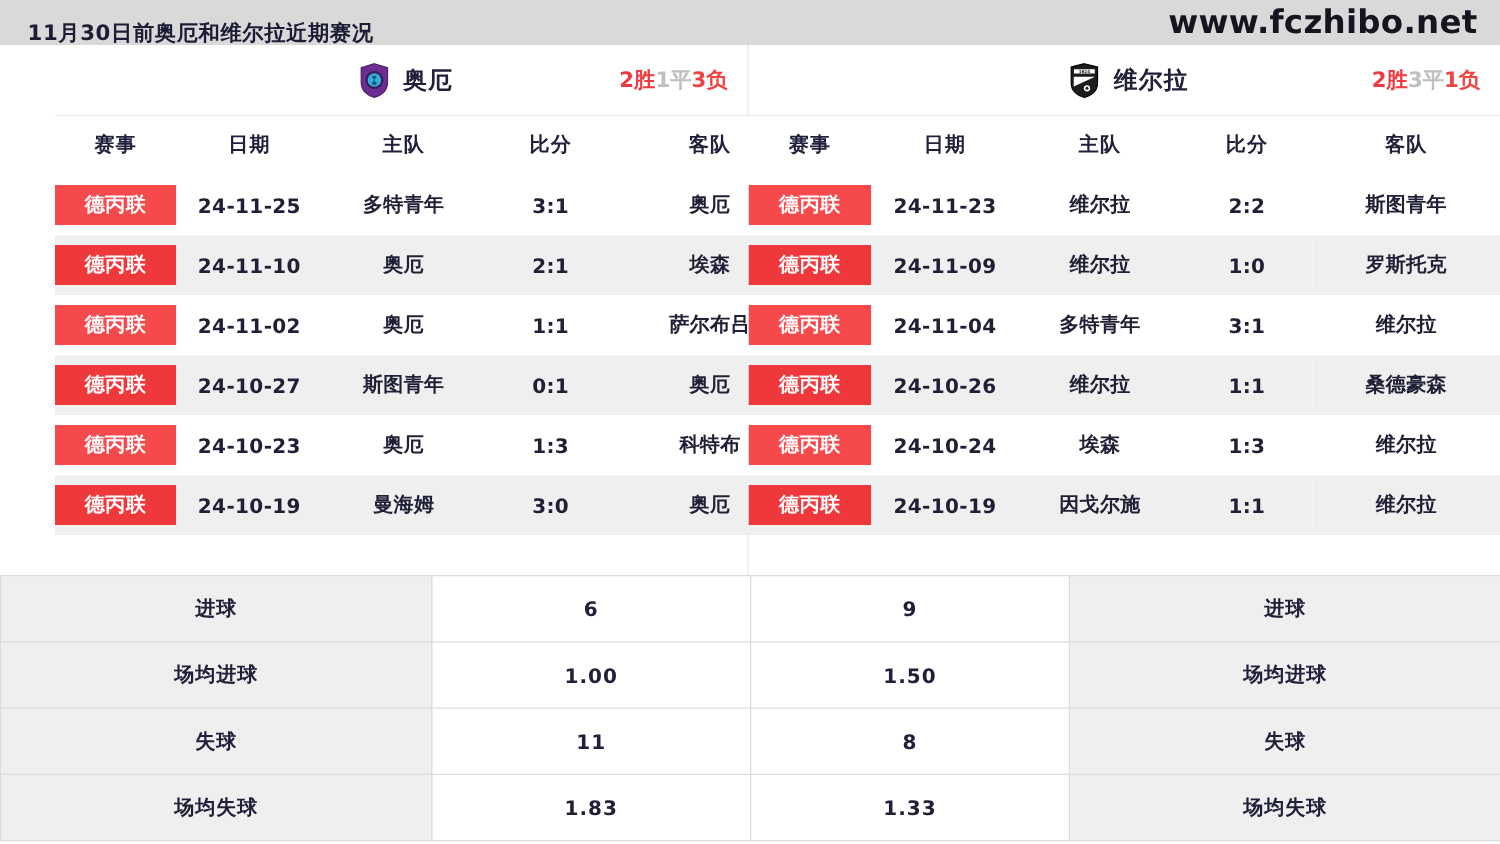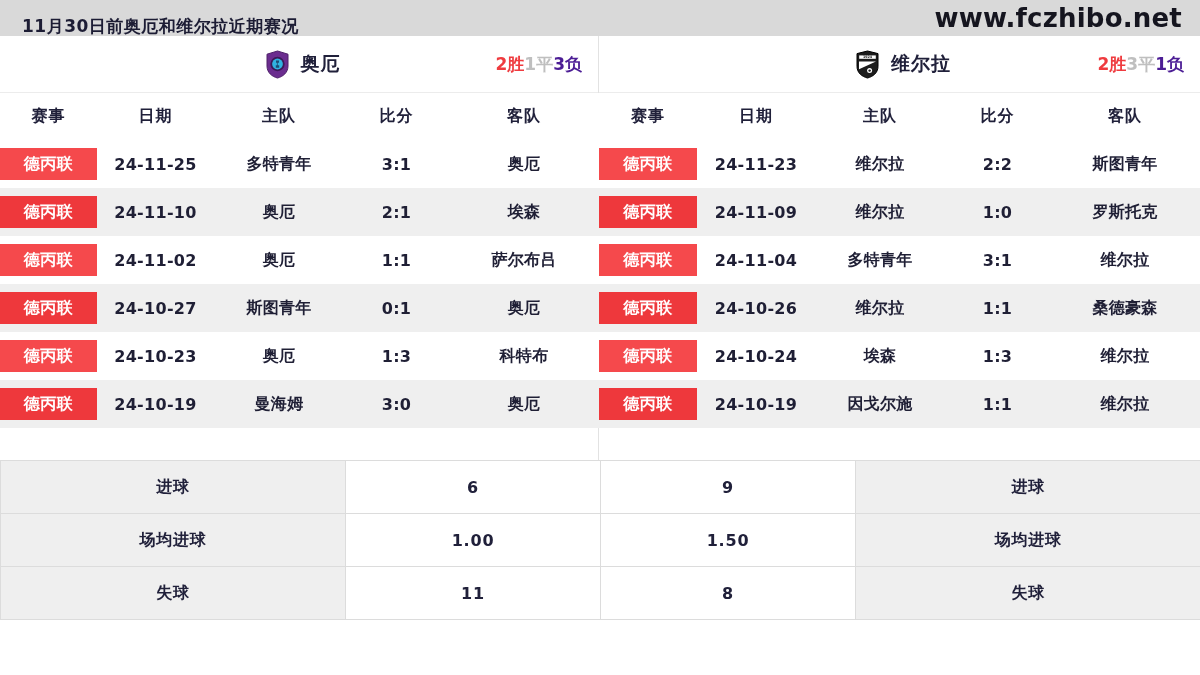--- a/index.html
+++ b/index.html
@@ -46,21 +46,21 @@
     display: flex;
     width: 1200px;
     height: 424px;
     background: #fff;
   }
   .panel {
     width: 599px;
     box-sizing: border-box;
     background: #fff;
   }
-  .panel.left { border-right: 1px solid #e2e2e2; }
+  .panel.left { border-right: 1px solid #e2e2e2; padding-left: 44px; }
   .panel.right { width: 601px; }
 
   
   .team-head {
     height: 57px;
     display: flex;
     align-items: center;
     position: relative;
     border-bottom: 1px solid #ececec;
     box-sizing: border-box;
@@ -82,21 +82,21 @@
     position: absolute;
     right: 16px;
     top: 50%;
     transform: translateY(-50%);
     font-size: 17px;
     font-weight: 700;
     white-space: nowrap;
   }
   .rec-w { color: #ef3b3f; }
   .rec-d { color: #bfbfbf; }
-  .rec-l { color: #4c1d95; }
+  .rec-l { color: #ef4444; }
 
   
   .logo { width: 27px; height: 29px; display: block; flex: 0 0 auto; }
 
   
   table.matches {
     width: 100%;
     border-collapse: collapse;
     table-layout: fixed;
   }
@@ -403,14 +403,20 @@
         <td class="stat-val">1.00</td>
         <td class="stat-val">1.50</td>
         <td class="stat-label last">场均进球</td>
       </tr>
       <tr>
         <td class="stat-label">失球</td>
         <td class="stat-val">11</td>
         <td class="stat-val">8</td>
         <td class="stat-label last">失球</td>
       </tr>
+      <tr>
+        <td class="stat-label">场均失球</td>
+        <td class="stat-val">1.83</td>
+        <td class="stat-val">1.33</td>
+        <td class="stat-label last">场均失球</td>
+      </tr>
     </tbody>
 </table>
 
 </body></html>

